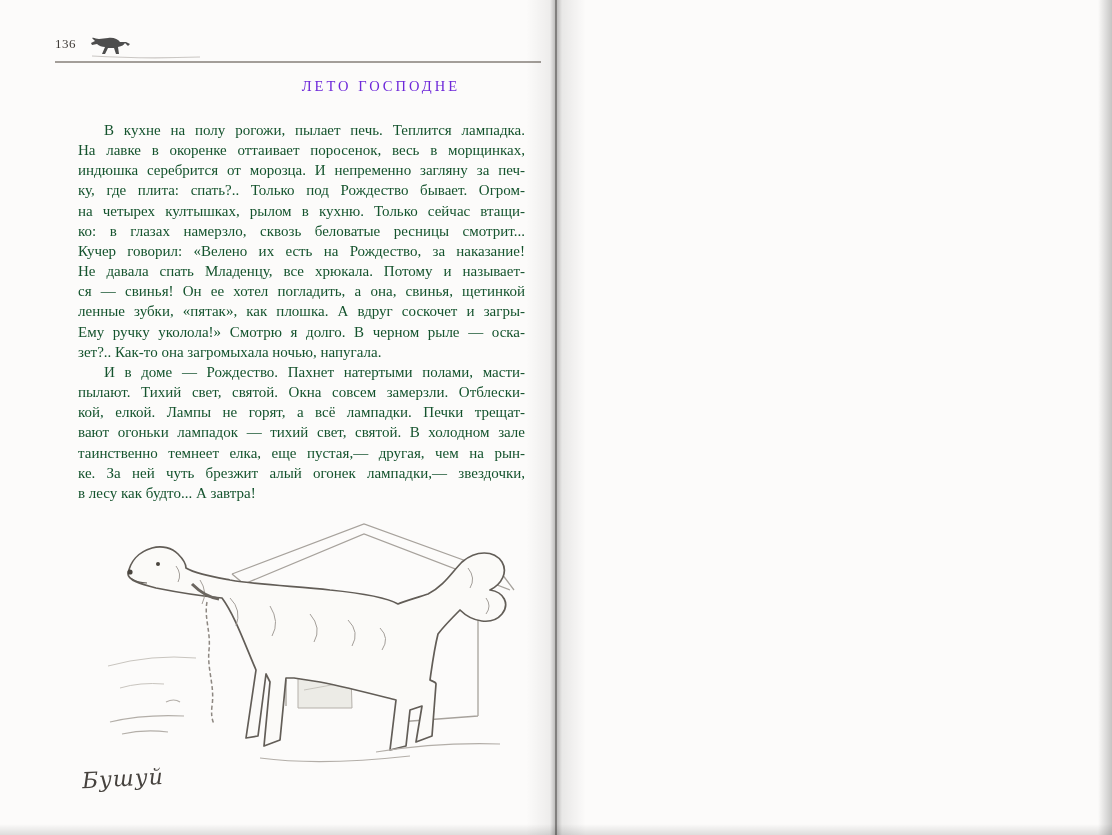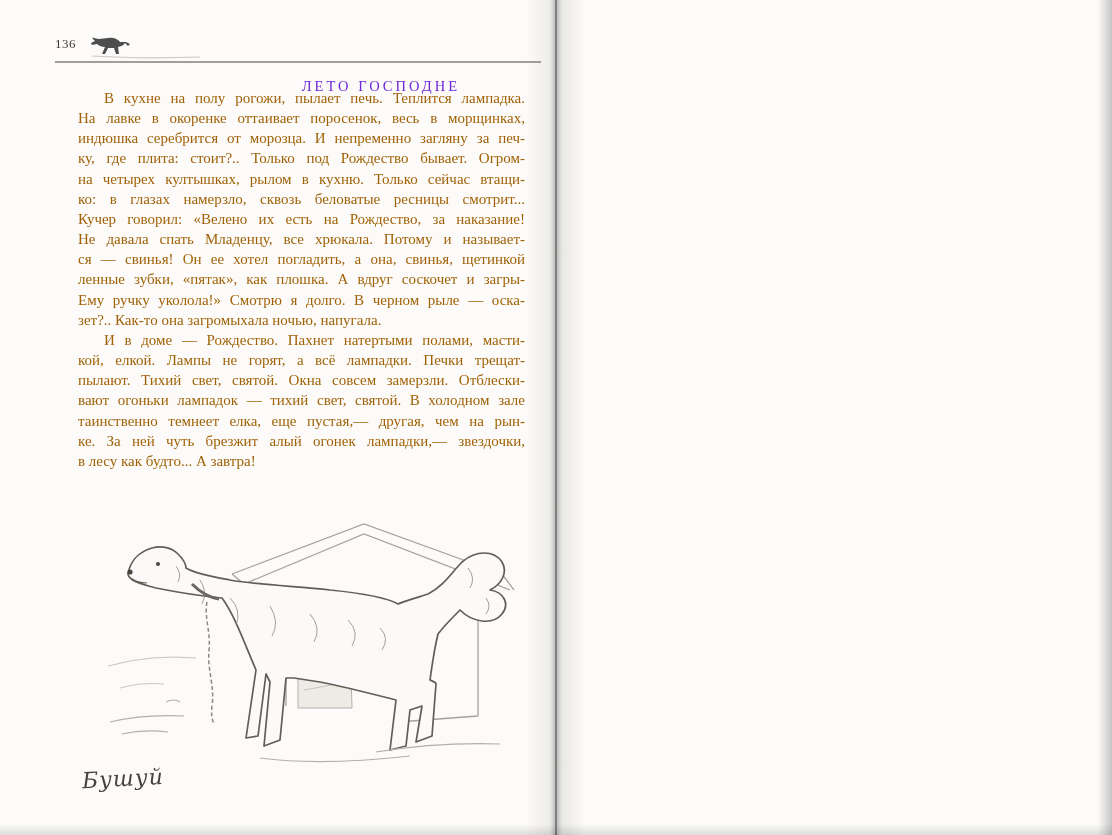--- a/index.html
+++ b/index.html
@@ -14,21 +14,21 @@
   .edge-bottom{position:absolute;left:0;top:824px;width:1112px;height:11px;
     background:linear-gradient(to bottom, rgba(0,0,0,0) 0%, rgba(0,0,0,0.12) 100%);}
   .edge-right{position:absolute;left:1098px;top:0;width:14px;height:835px;
     background:linear-gradient(to right, rgba(0,0,0,0) 0%, rgba(0,0,0,0.22) 100%);}
 
   .page-num{position:absolute;top:36px;font-size:13px;color:#3e3a36;letter-spacing:0.5px;}
   .run-title{position:absolute;top:38px;font-size:14.5px;letter-spacing:3px;color:#6d28d9;text-align:right;margin-top:40px;}
   .rule{position:absolute;height:1.5px;background:#a39e99;}
   .icon-wrap{position:absolute;}
 
-  .text-block{position:absolute;color:#a16207;font-size:15px;}
+  .text-block{position:absolute;color:#14532d;font-size:15px;margin-top:32px;}
   .para{margin:0;}
   .tline{width:100%;line-height:20.15px;text-align:justify;text-align-last:justify;white-space:normal;}
   .tline.nojust{text-align-last:left;}
   .tline.indent{text-indent:26px;}
 
   .caption{position:absolute;font-style:italic;color:#46423e;font-family:"DejaVu Serif",serif;}
   .caption.bushuy{left:82px;top:766px;font-size:22px;transform:rotate(-3deg);letter-spacing:1px;}
   svg{display:block;}
 </style>
 </head>
@@ -47,34 +47,34 @@
     </div>
 
     <div class="run-title" style="left:140px;width:320px;">ЛЕТО ГОСПОДНЕ</div>
     <div class="rule" style="left:55px;top:61px;width:486px;"></div>
 
     <div class="text-block lt" id="left-text" style="left:78px;top:88px;width:447px;">
         <div class="para">
           <div class="tline indent">В кухне на полу рогожи, пылает печь. Теплится лампадка.</div>
           <div class="tline">На лавке в окоренке оттаивает поросенок, весь в морщинках,</div>
           <div class="tline">индюшка серебрится от морозца. И непременно загляну за печ-</div>
-          <div class="tline">ку, где плита: стоит?.. Только под Рождество бывает. Огром-</div>
+          <div class="tline">ку, где плита: спать?.. Только под Рождество бывает. Огром-</div>
           <div class="tline">на четырех култышках, рылом в кухню. Только сейчас втащи-</div>
           <div class="tline">ко: в глазах намерзло, сквозь беловатые ресницы смотрит...</div>
           <div class="tline">Кучер говорил: «Велено их есть на Рождество, за наказание!</div>
           <div class="tline">Не давала спать Младенцу, все хрюкала. Потому и называет-</div>
           <div class="tline">ся — свинья! Он ее хотел погладить, а она, свинья, щетинкой</div>
           <div class="tline">ленные зубки, «пятак», как плошка. А вдруг соскочет и загры-</div>
           <div class="tline">Ему ручку уколола!» Смотрю я долго. В черном рыле — оска-</div>
           <div class="tline nojust">зет?.. Как-то она загромыхала ночью, напугала.</div>
         </div>
         <div class="para">
           <div class="tline indent">И в доме — Рождество. Пахнет натертыми полами, масти-</div>
+          <div class="tline">пылают. Тихий свет, святой. Окна совсем замерзли. Отблески-</div>
           <div class="tline">кой, елкой. Лампы не горят, а всё лампадки. Печки трещат-</div>
-          <div class="tline">пылают. Тихий свет, святой. Окна совсем замерзли. Отблески-</div>
           <div class="tline">вают огоньки лампадок — тихий свет, святой. В холодном зале</div>
           <div class="tline">таинственно темнеет елка, еще пустая,— другая, чем на рын-</div>
           <div class="tline">ке. За ней чуть брезжит алый огонек лампадки,— звездочки,</div>
           <div class="tline nojust">в лесу как будто... А завтра!</div>
         </div>
       </div>
 
     <div class="icon-wrap" style="left:80px;top:510px;">
       <svg width="450" height="278" viewBox="0 0 450 278">
 

